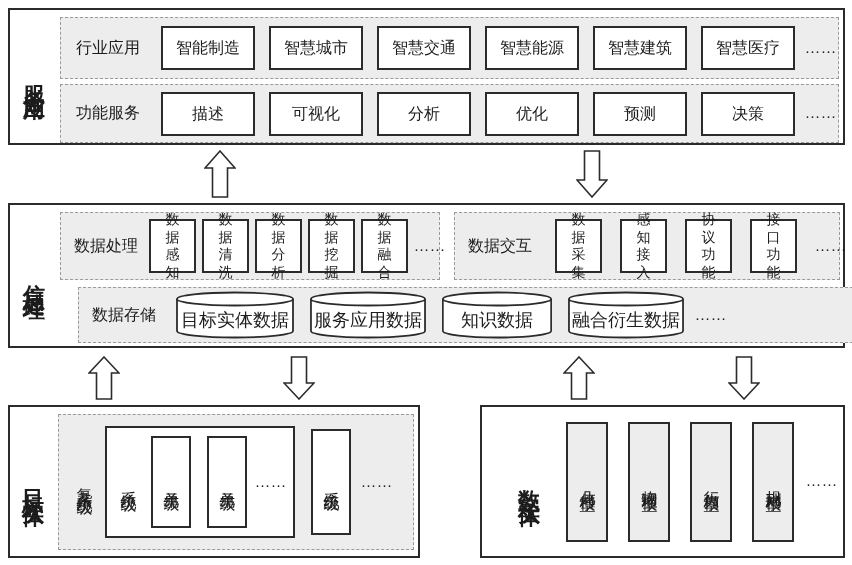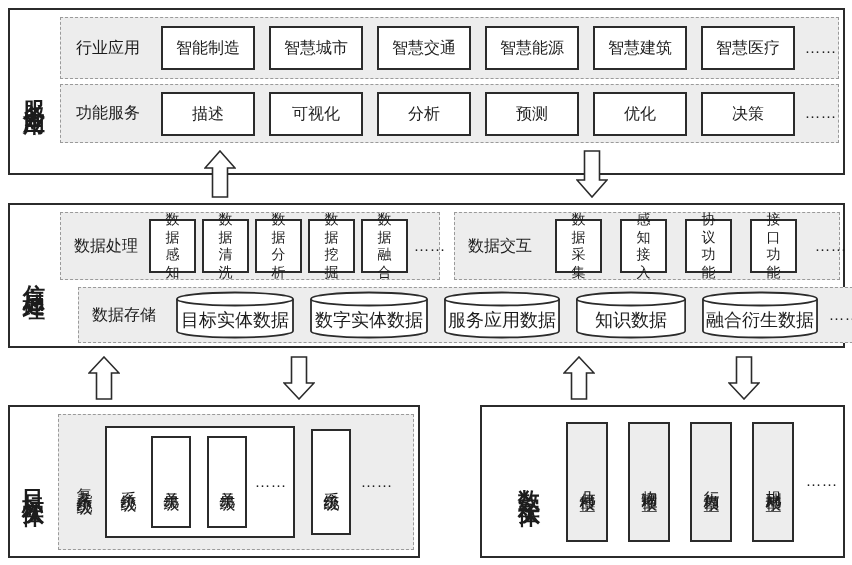--- a/index.html
+++ b/index.html
@@ -31,41 +31,41 @@
   .vbox{writing-mode:vertical-rl;text-orientation:upright;display:flex;align-items:center;justify-content:center;
         box-sizing:border-box;font-size:16px;letter-spacing:2px;flex:0 0 auto;}
   .vtext-label{writing-mode:vertical-rl;text-orientation:upright;font-size:16px;letter-spacing:3px;
         display:flex;align-items:center;flex:0 0 auto;}
 </style>
 </head>
 <body>
 
 <div class="canvas">
 
-  <div class="band" style="left:8px;top:8px;width:837px;height:167px;text-decoration:underline;">
+  <div class="band" style="left:8px;top:8px;width:837px;height:137px;text-decoration:underline;">
     <div class="side">
       <div class="vlabel">服务应用</div>
     </div>
     <div class="dashedbox" style="left:50px;top:7px;width:779px;height:62px;">
       <div class="rowlabel" style="width:78px;">行业应用</div>
       <div class="wbox box-lg">智能制造</div>
       <div class="wbox box-lg">智慧城市</div>
       <div class="wbox box-lg">智慧交通</div>
       <div class="wbox box-lg">智慧能源</div>
       <div class="wbox box-lg">智慧建筑</div>
       <div class="wbox box-lg">智慧医疗</div>
       <div class="more" style="margin-left:10px;">……</div>
     </div>
     <div class="dashedbox" style="left:50px;top:74px;width:779px;height:59px;">
       <div class="rowlabel" style="width:78px;">功能服务</div>
       <div class="wbox box-lg">描述</div>
       <div class="wbox box-lg">可视化</div>
       <div class="wbox box-lg">分析</div>
+      <div class="wbox box-lg">优化</div>
       <div class="wbox box-lg">预测</div>
-      <div class="wbox box-lg">优化</div>
       <div class="wbox box-lg">决策</div>
       <div class="more" style="margin-left:10px;">……</div>
     </div>
   </div>
 
   <div class="arrow" style="left:204px;top:150px;">
     <svg width="32" height="48" viewBox="0 0 32 48">
         <path d="M16 1 L31 18 L23.5 18 L23.5 47 L8.5 47 L8.5 18 L1 18 Z" fill="#fff" stroke="#2b2b2b" stroke-width="1.6"></path>
       </svg>
   </div>
@@ -97,27 +97,20 @@
       <div class="more" style="margin-left:6px;">……</div>
     </div>
     <div class="dashedbox" style="left:68px;top:82px;width:780px;height:56px;">
       <div class="rowlabel" style="width:74px;">数据存储</div>
       <div class="cyl" style="width:120px;">
         <svg viewBox="0 0 120 48" preserveAspectRatio="none">
             <path d="M2 8 A58 6.5 0 0 1 118 8 L118 40 A58 6.5 0 0 1 2 40 Z" fill="#fff" stroke="#2b2b2b" stroke-width="1.8"></path>
             <path d="M2 8 A58 6.5 0 0 0 118 8" fill="none" stroke="#2b2b2b" stroke-width="1.8"></path>
           </svg>
         <div class="cyl-label">目标实体数据</div>
-      </div>
-      <div class="cyl" style="width:120px;">
-        <svg viewBox="0 0 120 48" preserveAspectRatio="none">
-            <path d="M2 8 A58 6.5 0 0 1 118 8 L118 40 A58 6.5 0 0 1 2 40 Z" fill="#fff" stroke="#2b2b2b" stroke-width="1.8"></path>
-            <path d="M2 8 A58 6.5 0 0 0 118 8" fill="none" stroke="#2b2b2b" stroke-width="1.8"></path>
-          </svg>
-        <div class="cyl-label">数字实体数据</div>
       </div>
       <div class="cyl" style="width:118px;font-family:Liberation Mono, monospace;">
         <svg viewBox="0 0 120 48" preserveAspectRatio="none">
             <path d="M2 8 A58 6.5 0 0 1 118 8 L118 40 A58 6.5 0 0 1 2 40 Z" fill="#fff" stroke="#2b2b2b" stroke-width="1.8"></path>
             <path d="M2 8 A58 6.5 0 0 0 118 8" fill="none" stroke="#2b2b2b" stroke-width="1.8"></path>
           </svg>
         <div class="cyl-label">服务应用数据</div>
       </div>
       <div class="cyl" style="width:112px;">
         <svg viewBox="0 0 120 48" preserveAspectRatio="none">

